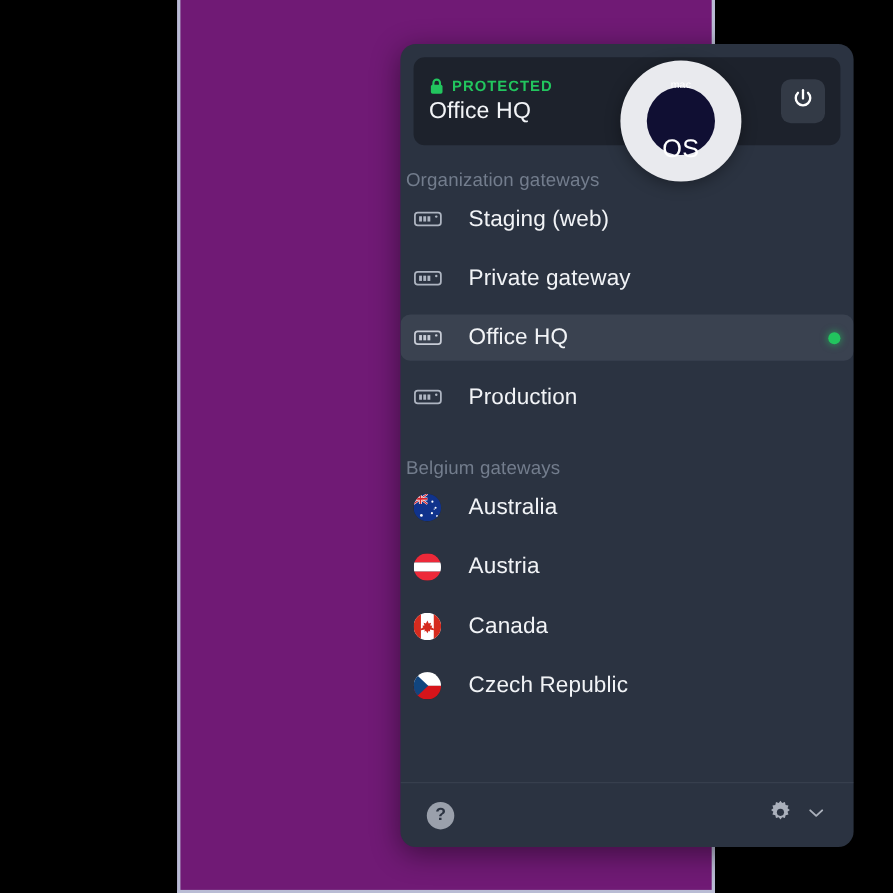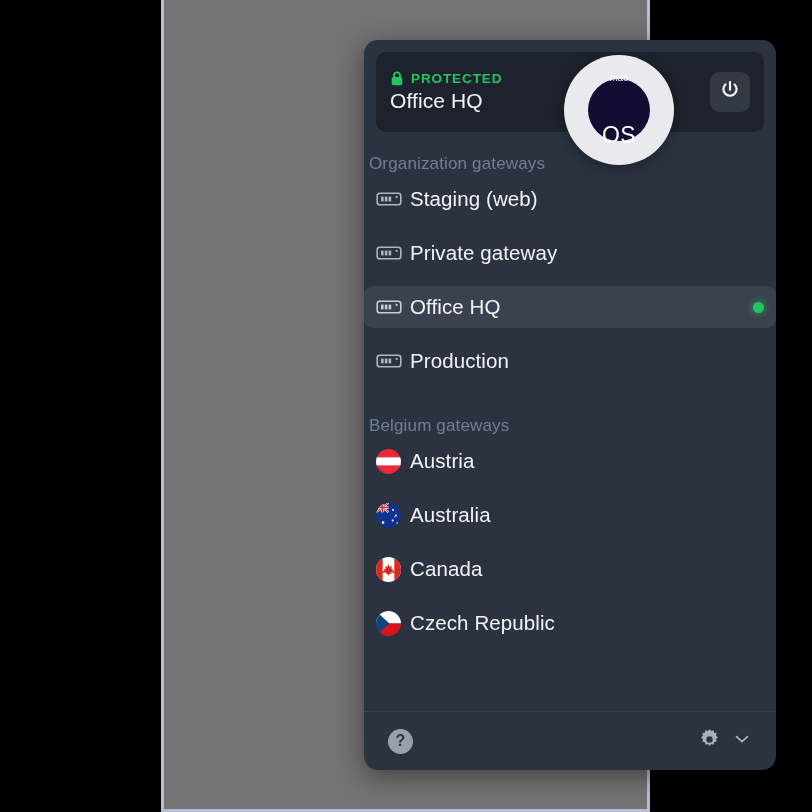--- a/index.html
+++ b/index.html
@@ -23,21 +23,21 @@
     background: #000000;
   }
 
   
   .device-panel {
     position: absolute;
     left: 161px;
     top: 0px;
     width: 489px;
     height: 812px;
-    background: #737373;
+    background: #701a75;
     border-left: 3px solid #b9bcd4;
     border-right: 3px solid #b9bcd4;
     border-bottom: 3px solid #b9bcd4;
     box-sizing: border-box;
   }
 
   
   .app-card {
     position: absolute;
     left: 200px;
@@ -131,21 +131,21 @@
   .gw-icon-slot {
     width: 30px;
     flex: none;
     display: flex;
     align-items: center;
     justify-content: flex-start;
   }
   .gw-label {
     color: #f1f3f6;
     font-size: 20.5px;
-    margin-left: 4px;
+    margin-left: 20px;
     letter-spacing: 0.1px;
     white-space: nowrap;
   }
   .status-dot {
     margin-left: auto;
     width: 11px;
     height: 11px;
     border-radius: 50%;
     background: #22c55e;
     box-shadow: 0 0 7px 1px rgba(34,197,94,0.55);
@@ -321,33 +321,20 @@
               <rect x="5.0" y="7.6" width="2.6" height="4.8" fill="#aeb5c1"></rect>
               <rect x="8.8" y="7.6" width="2.6" height="4.8" fill="#aeb5c1"></rect>
               <rect x="12.6" y="7.6" width="2.6" height="4.8" fill="#aeb5c1"></rect>
               <circle cx="20.6" cy="7.9" r="1.1" fill="#aeb5c1"></circle>
             </svg>
           </span>
           <span class="gw-label">Production</span>
         </div>
 
         <div class="section-title">Belgium gateways</div>
-
-        <div class="gw-row">
-          <span class="gw-icon-slot">
-            <span class="flag">
-              <svg viewBox="0 0 30 30" aria-hidden="true">
-                <rect width="30" height="10" fill="#ed2939"></rect>
-                <rect y="10" width="30" height="10" fill="#ffffff"></rect>
-                <rect y="20" width="30" height="10" fill="#ed2939"></rect>
-              </svg>
-            </span>
-          </span>
-          <span class="gw-label">Austria</span>
-        </div>
 
         <div class="gw-row">
           <span class="gw-icon-slot">
             <span class="flag">
               <svg viewBox="0 0 30 30" aria-hidden="true">
                 <rect width="30" height="30" fill="#10338c"></rect>
                 <g>
                   <rect x="0" y="0" width="15" height="11" fill="#10338c"></rect>
                   <path d="M0 0 L15 11 M15 0 L0 11" stroke="#ffffff" stroke-width="2.4"></path>
                   <path d="M0 0 L15 11 M15 0 L0 11" stroke="#d8232a" stroke-width="1.2"></path>
@@ -359,20 +346,33 @@
                 <circle cx="24" cy="15" r="1.1" fill="#ffffff"></circle>
                 <circle cx="20" cy="21" r="1.2" fill="#ffffff"></circle>
                 <circle cx="25.5" cy="24" r="1" fill="#ffffff"></circle>
                 <circle cx="22.5" cy="16.5" r="0.7" fill="#ffffff"></circle>
               </svg>
             </span>
           </span>
           <span class="gw-label">Australia</span>
         </div>
 
+        <div class="gw-row">
+          <span class="gw-icon-slot">
+            <span class="flag">
+              <svg viewBox="0 0 30 30" aria-hidden="true">
+                <rect width="30" height="10" fill="#ed2939"></rect>
+                <rect y="10" width="30" height="10" fill="#ffffff"></rect>
+                <rect y="20" width="30" height="10" fill="#ed2939"></rect>
+              </svg>
+            </span>
+          </span>
+          <span class="gw-label">Austria</span>
+        </div>
+
 
         <div class="gw-row">
           <span class="gw-icon-slot">
             <span class="flag">
               <svg viewBox="0 0 30 30" aria-hidden="true">
                 <rect width="30" height="30" fill="#ffffff"></rect>
                 <rect width="8" height="30" fill="#d52b1e"></rect>
                 <rect x="22" width="8" height="30" fill="#d52b1e"></rect>
                 <path d="M15 8.5 l1.5 3.4 2.6-1 -1 3.1 2.4 0.3 -1 1.6 3 2 -0.7 1.2 -4-0.8 0.3 2.4 -1.6-0.9 -1.5 2.7 -1.5-2.7 -1.6 0.9 0.3-2.4 -4 0.8 -0.7-1.2 3-2 -1-1.6 2.4-0.3 -1-3.1 2.6 1z" fill="#d52b1e"></path>
               </svg>

